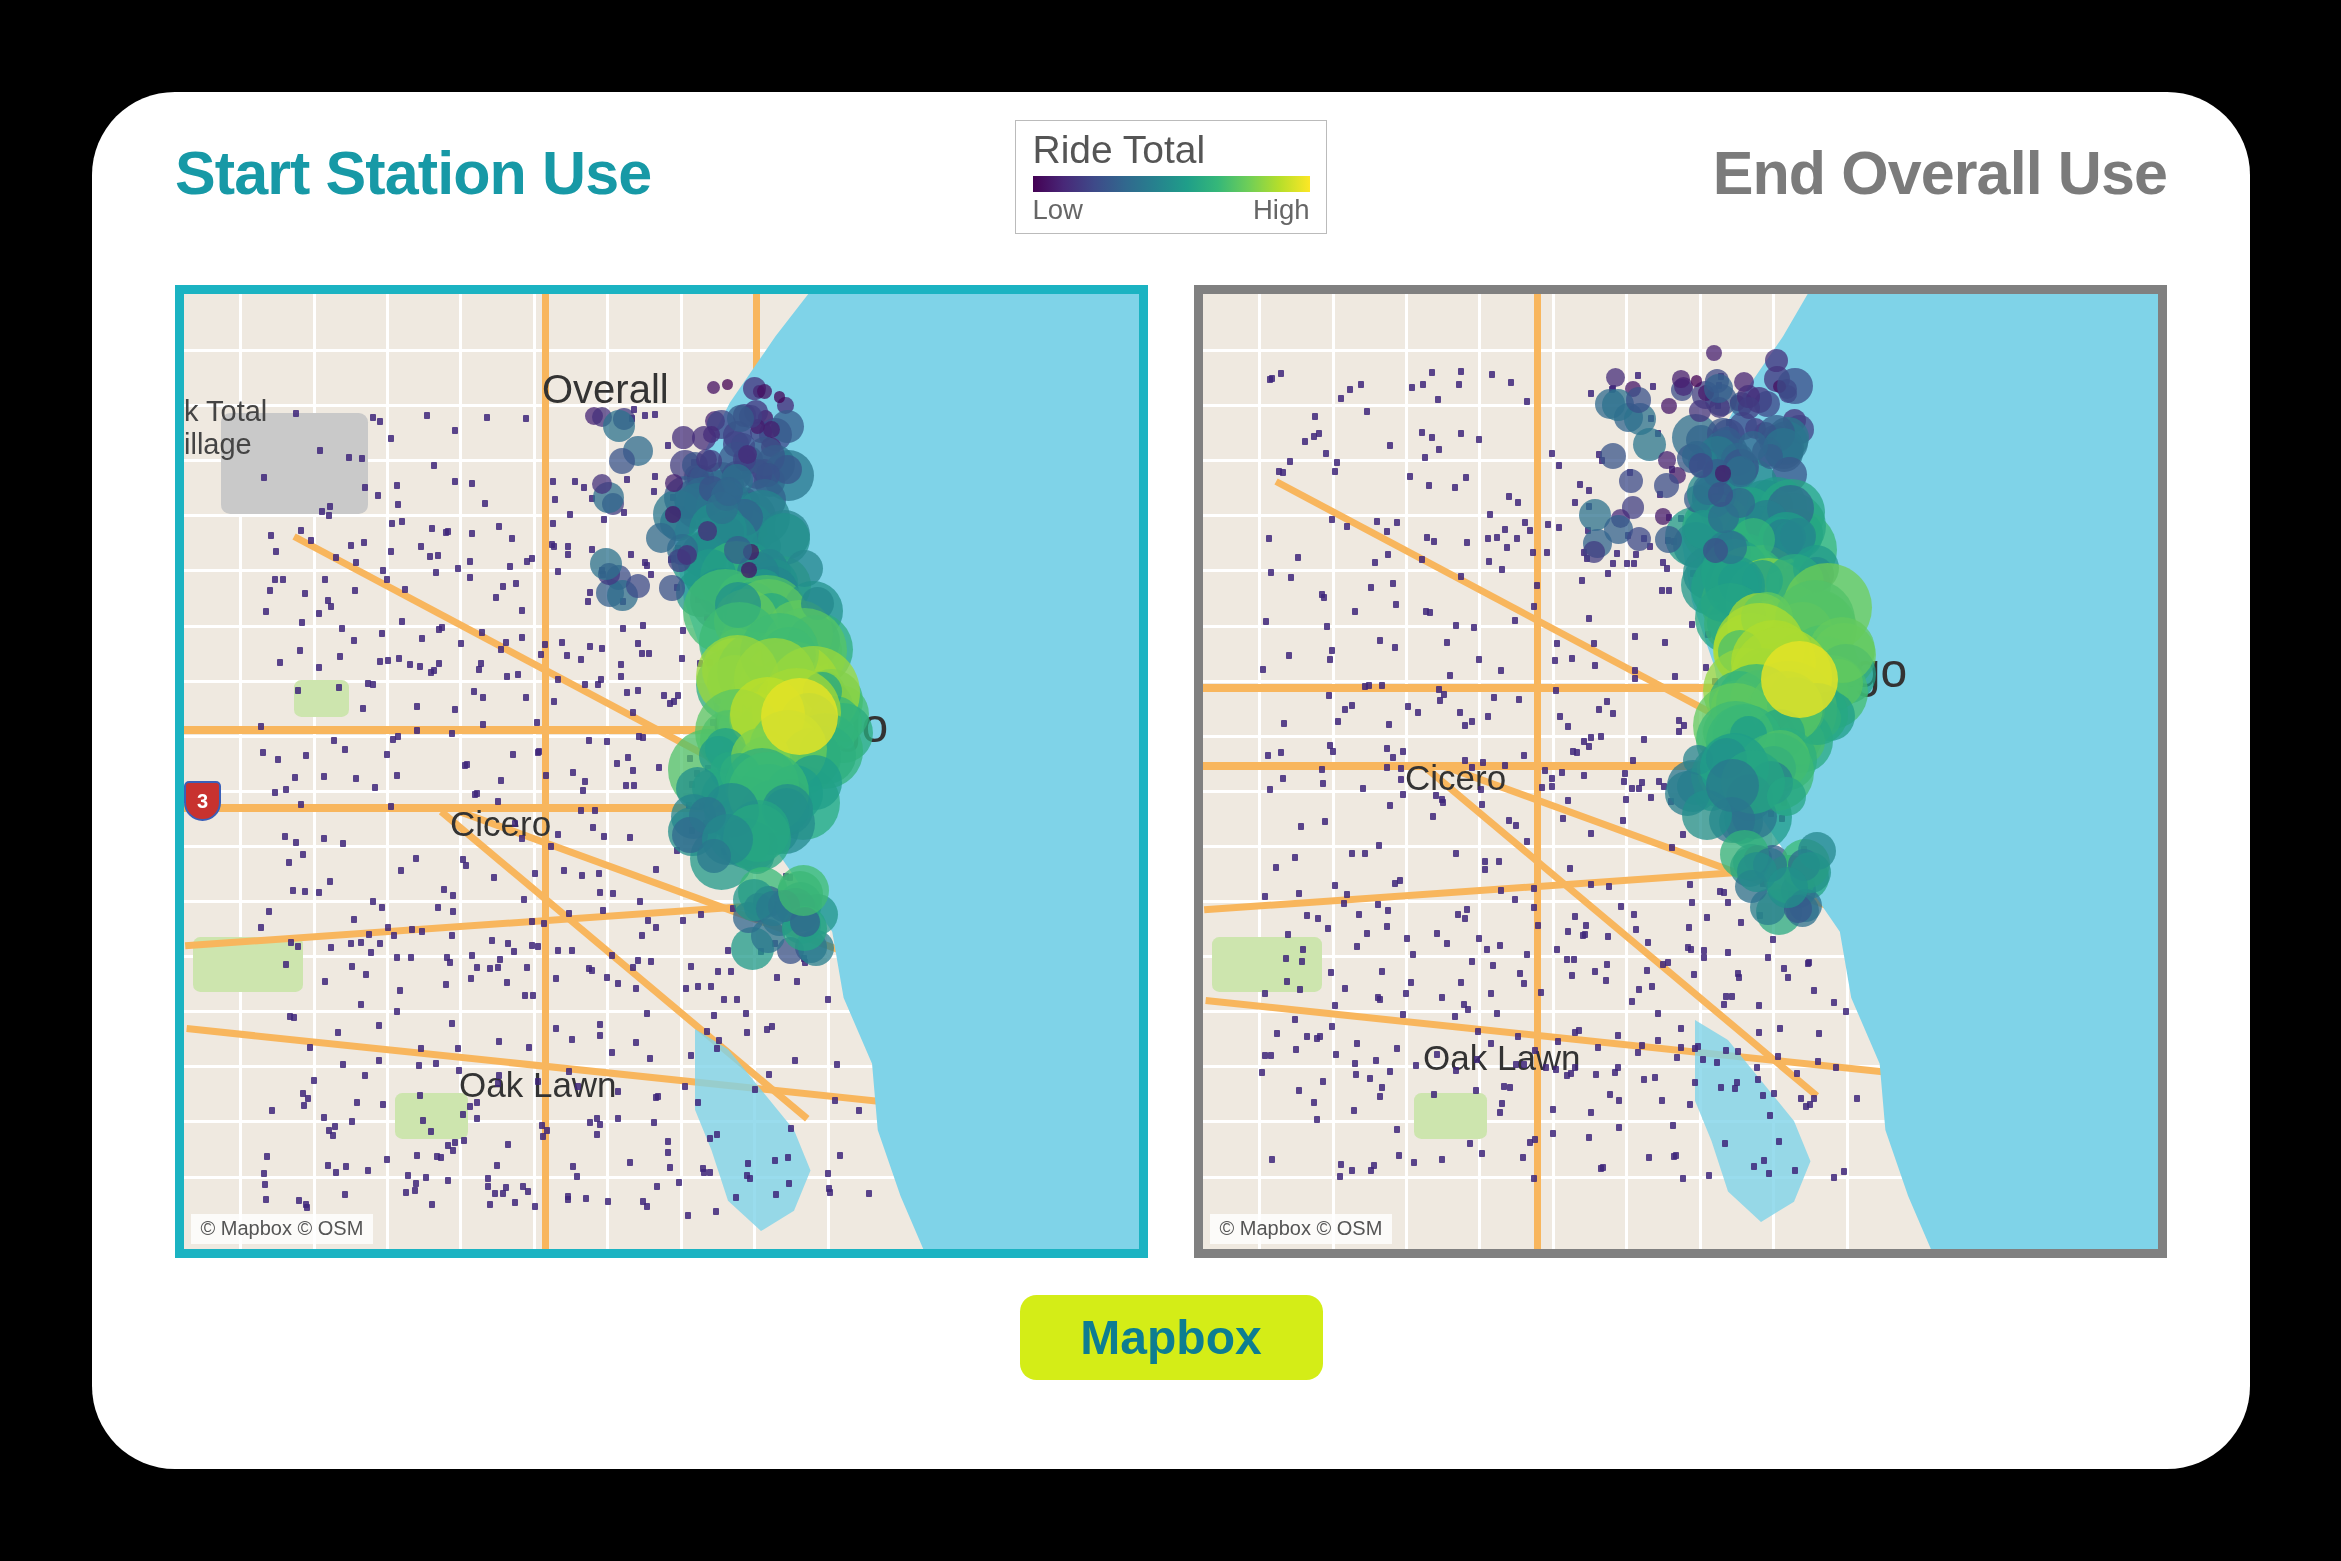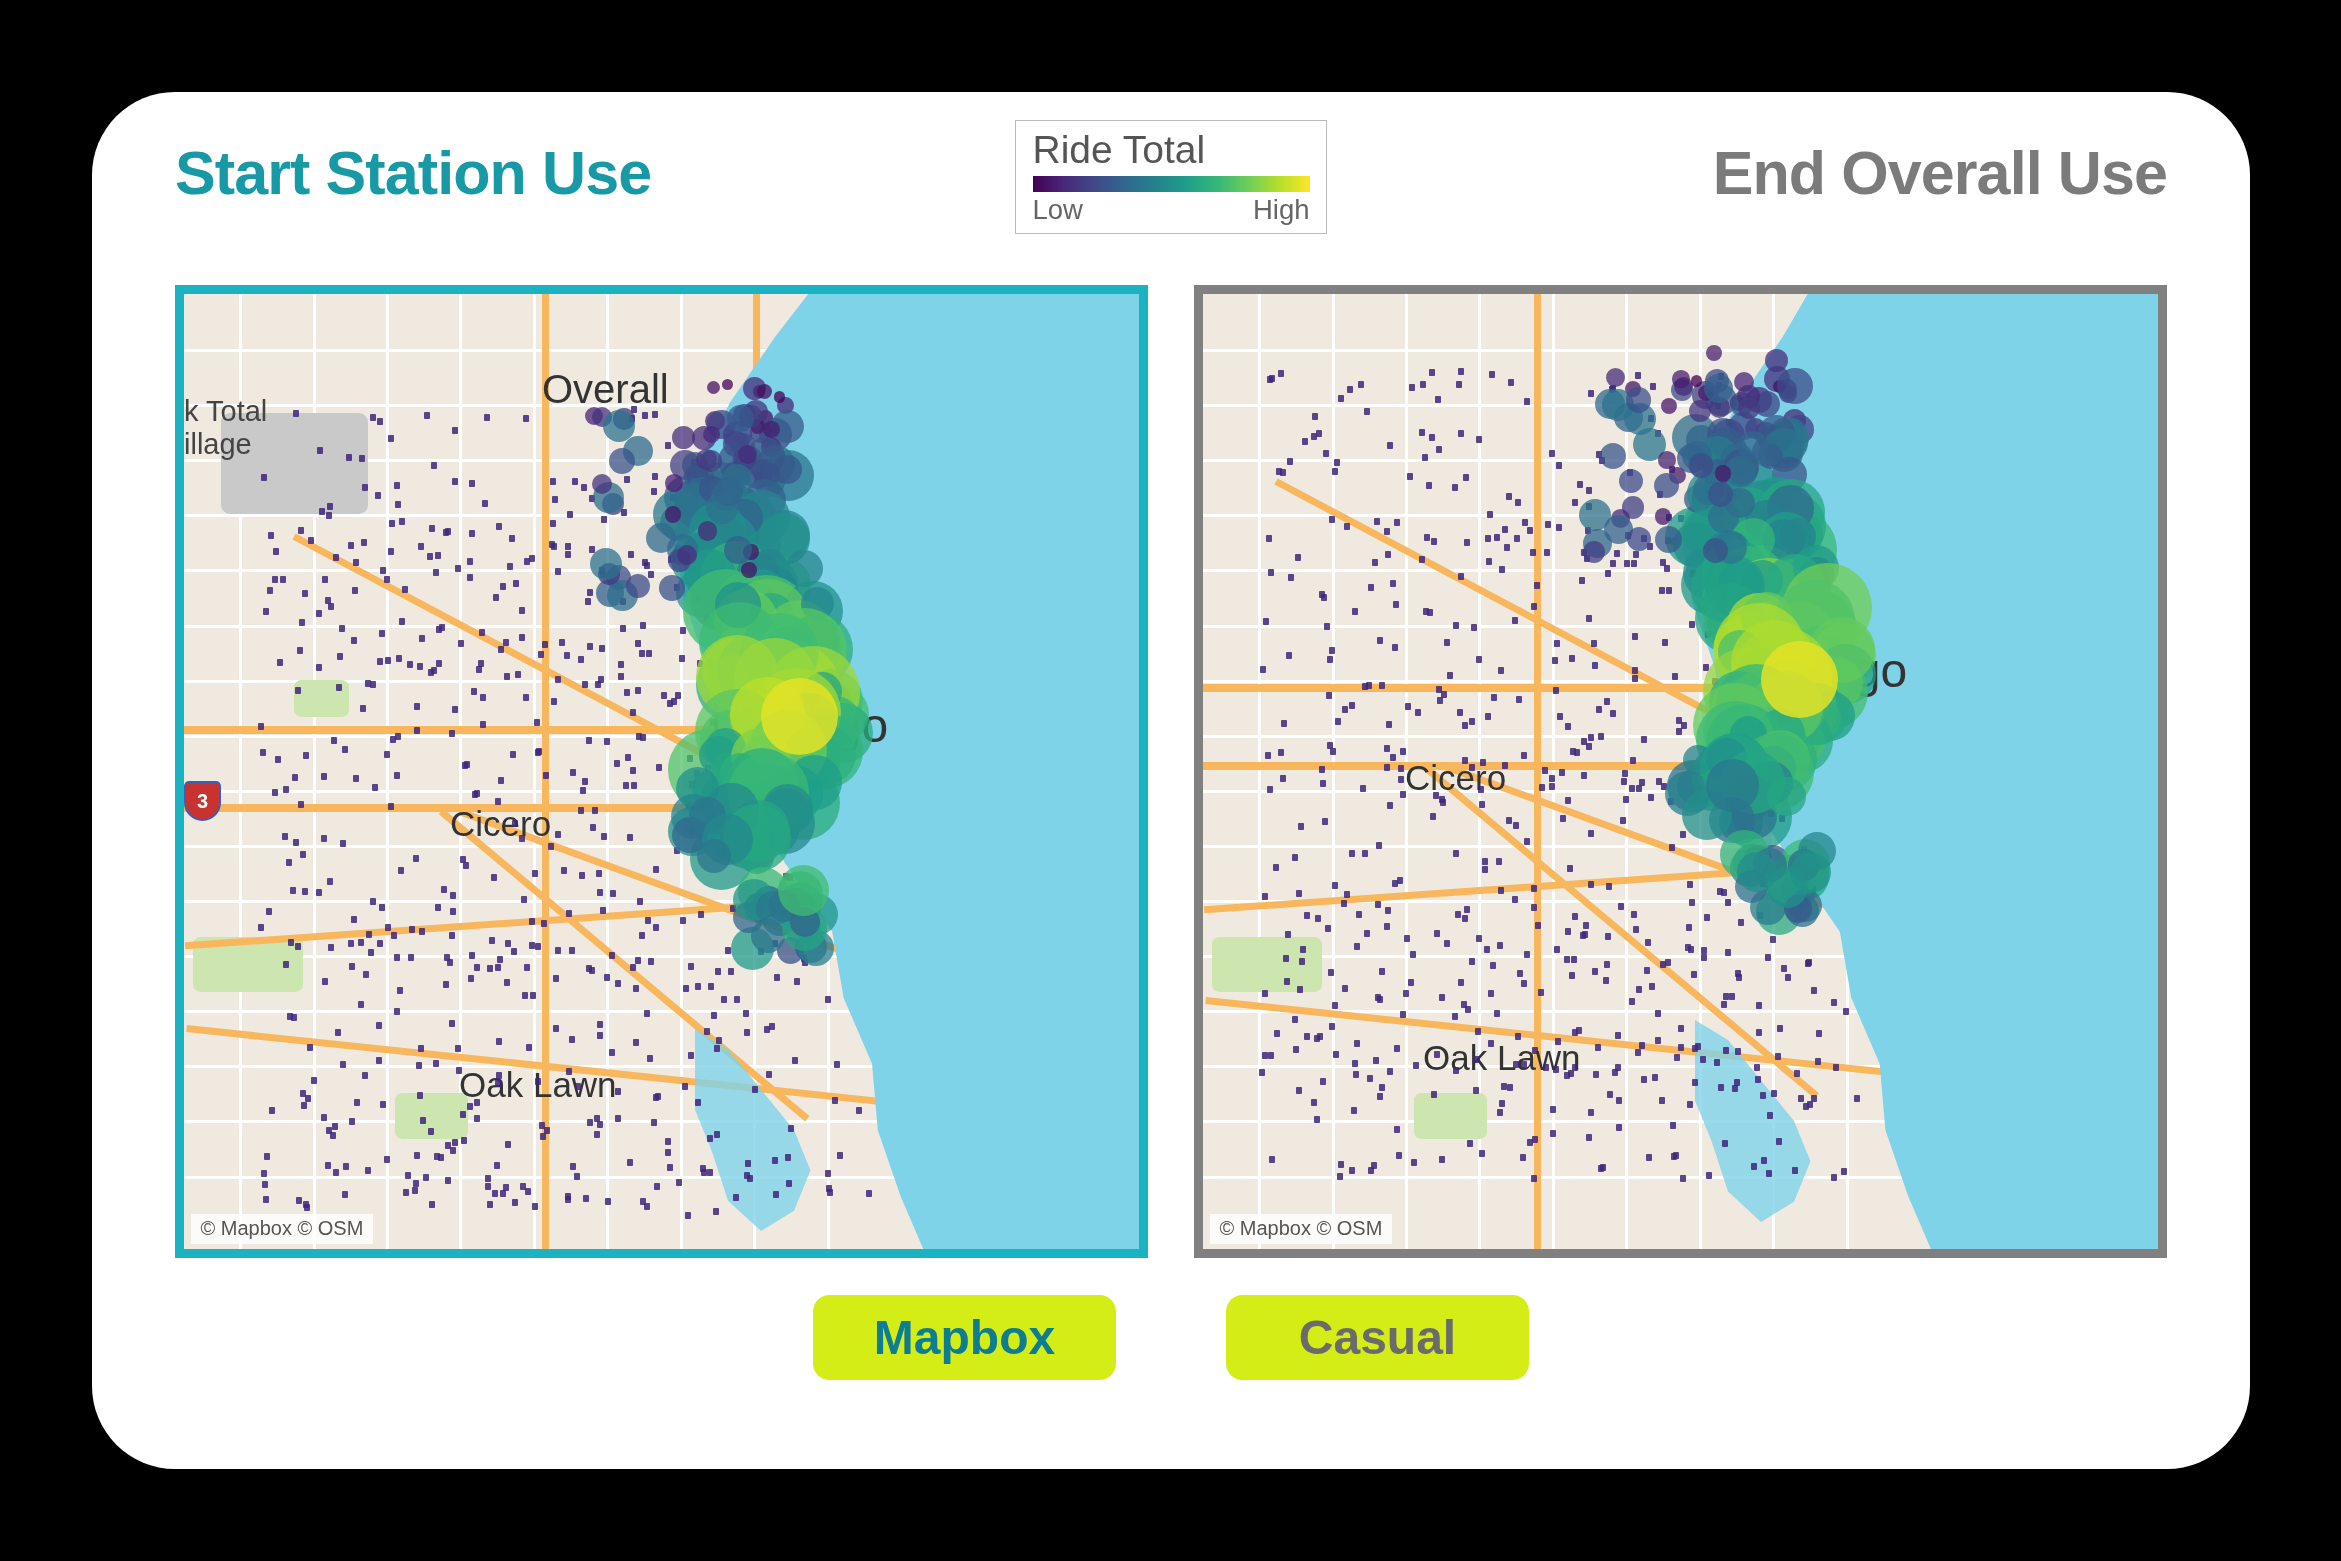--- a/index.html
+++ b/index.html
@@ -1887,17 +1887,16 @@
             <div class="bub" style="left: 424px; top: 233px; width: 24px; height: 24px; background: rgb(61, 74, 137);"></div>
           </div>
 
         <div class="attribution">© Mapbox © OSM</div>
       </div>
     </div>
   </div>
 
   <div class="buttons-row">
     <div class="btn teal-text">Mapbox</div>
-    <div class="btn grey-text">Casual</div>
   </div>
 
 </div>
 
 
 </body></html>

